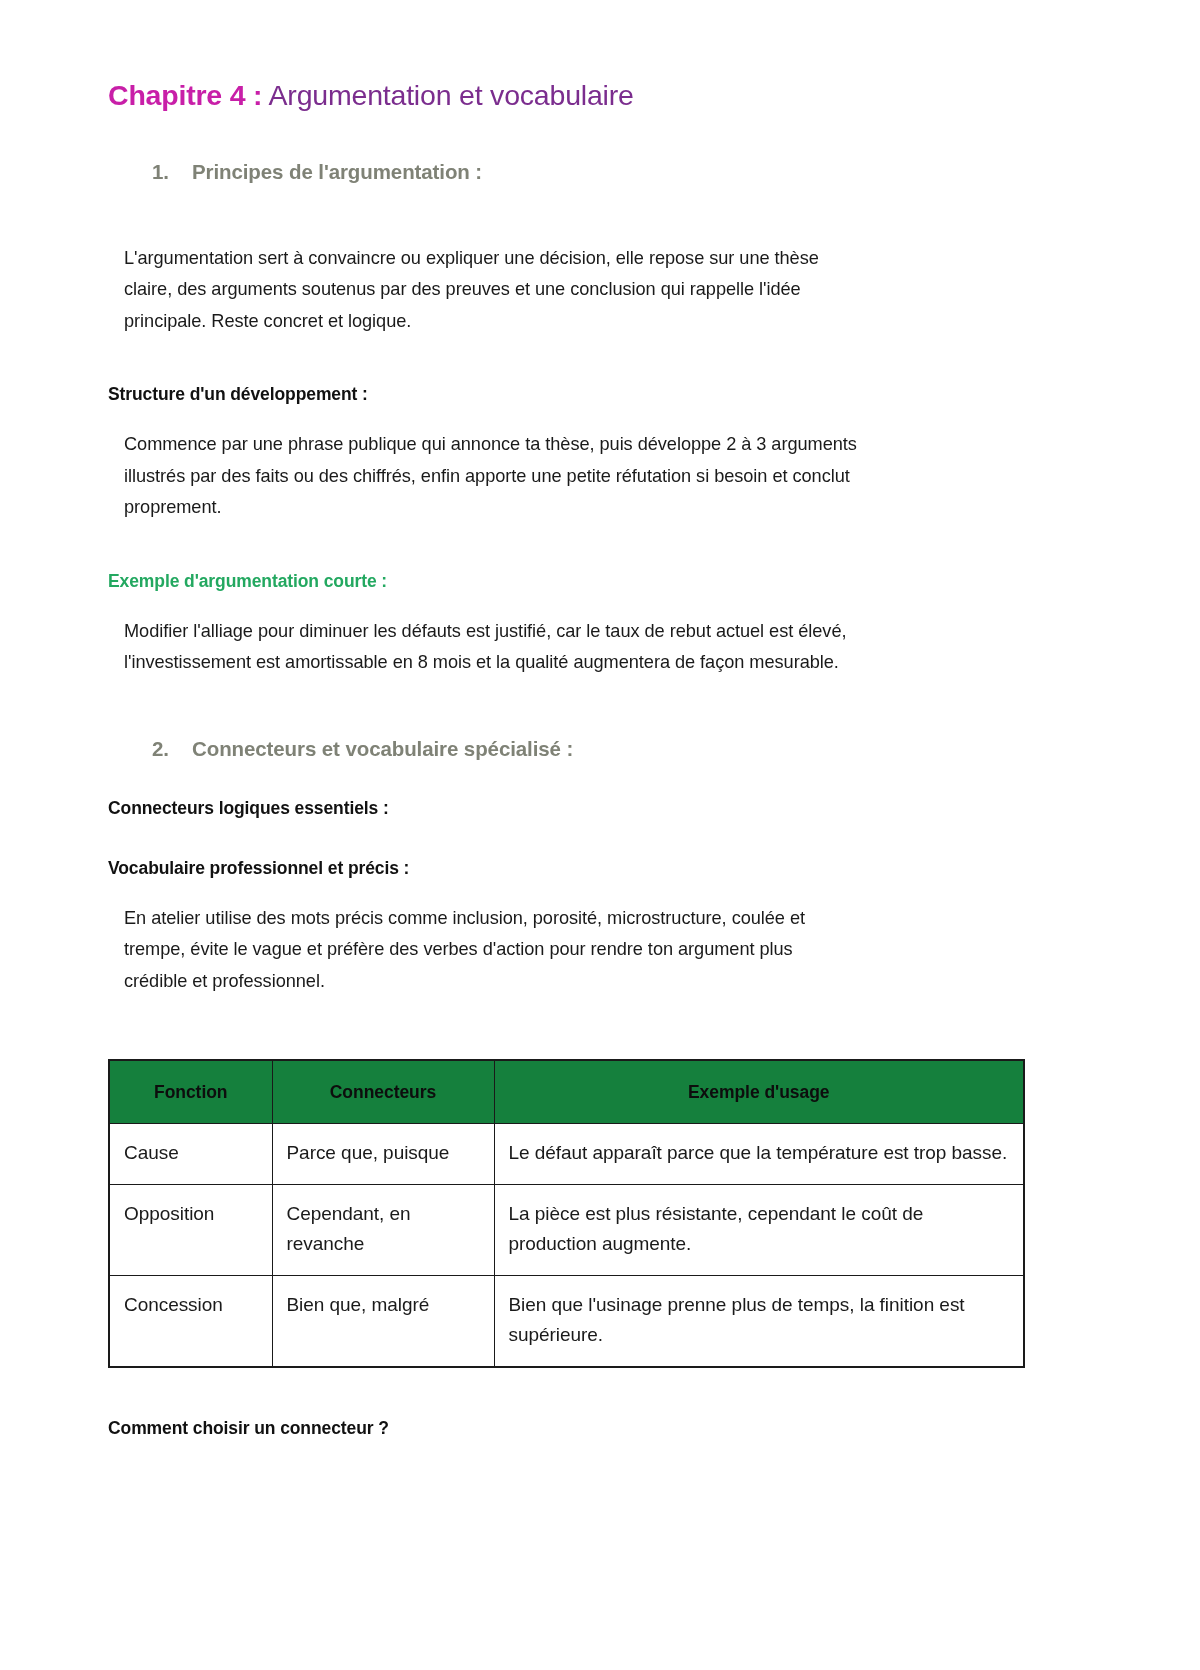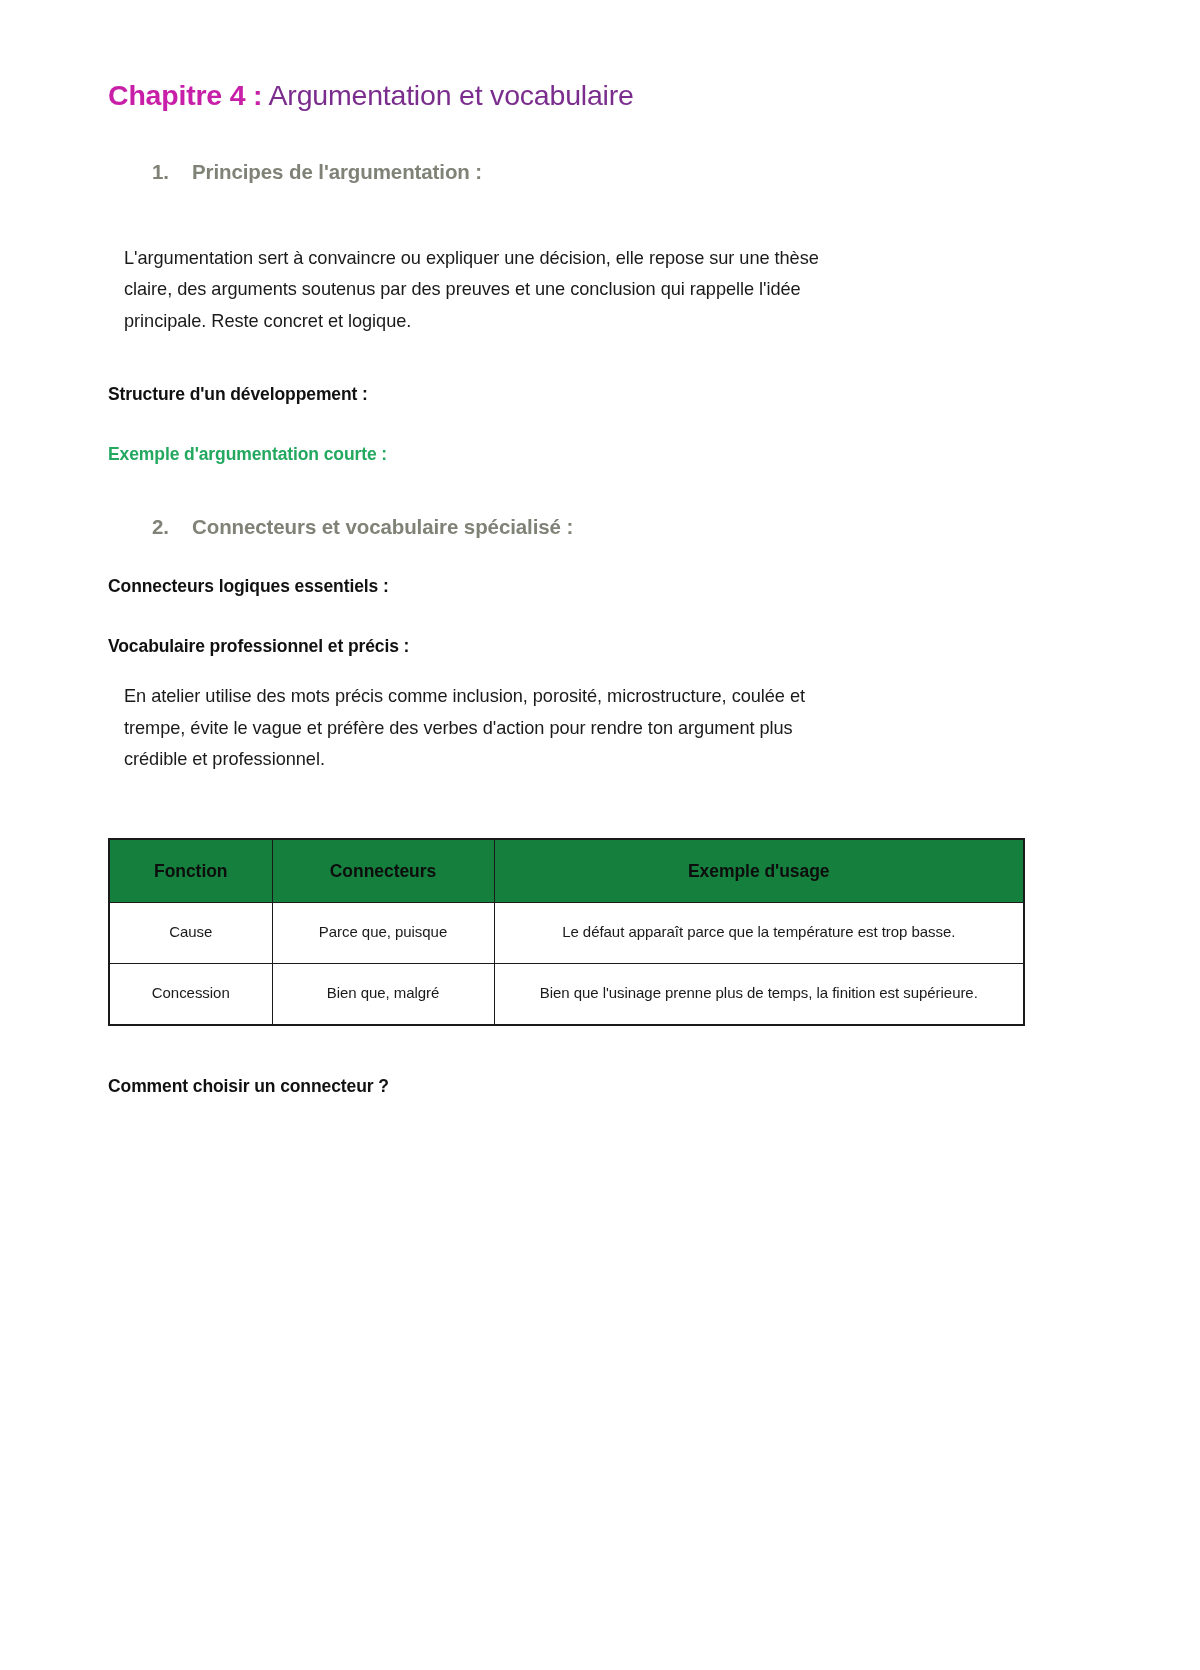--- a/index.html
+++ b/index.html
@@ -98,23 +98,23 @@
   
   table.conn-table {
     border-collapse: collapse;
     width: 915px;
     table-layout: fixed;
     border: 2px solid #1a1a1a;
   }
   table.conn-table th,
   table.conn-table td {
     border: 1.6px solid #1a1a1a;
-    text-align: center;
+    text-align: left;
     vertical-align: top;
-    font-size: 15px;
+    font-size: 19px;
     line-height: 30px;
     letter-spacing: -0.05px;
   }
   table.conn-table thead th {
     background: #15803d;
     font-weight: 800;
     color: #0d0d0d;
     text-align: center;
     padding: 16px 10px 16px 10px;
     font-size: 17.5px;
@@ -158,27 +158,29 @@
   <div class="block">
     <div class="gap-sub-para"></div>
     <p class="para">L'argumentation sert à convaincre ou expliquer une décision, elle repose sur une thèse claire, des arguments soutenus par des preuves et une conclusion qui rappelle l'idée principale. Reste concret et logique.</p>
   </div>
 
   <div class="gap-block"></div>
 
   <div class="block">
     <div class="sub-heading">Structure d'un développement :</div>
     <div class="gap-sub-para"></div>
+    <p class="para">Commence par une phrase publique qui annonce ta thèse, puis développe 2 à 3 arguments illustrés par des faits ou des chiffrés, enfin apporte une petite réfutation si besoin et conclut proprement.</p>
   </div>
 
   <div class="gap-block"></div>
 
   <div class="block">
     <div class="sub-heading accent-green">Exemple d'argumentation courte :</div>
     <div class="gap-sub-para"></div>
+    <p class="para">Modifier l'alliage pour diminuer les défauts est justifié, car le taux de rebut actuel est élevé, l'investissement est amortissable en 8 mois et la qualité augmentera de façon mesurable.</p>
   </div>
 
   <div class="gap-para-sec2"></div>
 
   <div class="section-heading">
     <span class="sec-num">2.</span>
     <span class="sec-text">Connecteurs et vocabulaire spécialisé :</span>
   </div>
 
   <div class="gap-sec2-sub"></div>
@@ -211,20 +213,25 @@
         <th>Exemple d'usage</th>
       </tr>
     </thead>
     <tbody>
       <tr>
         <td>Cause</td>
         <td>Parce que, puisque</td>
         <td>Le défaut apparaît parce que la température est trop basse.</td>
       </tr>
       <tr>
+        <td>Opposition</td>
+        <td>Cependant, en revanche</td>
+        <td>La pièce est plus résistante, cependant le coût de production augmente.</td>
+      </tr>
+      <tr>
         <td>Concession</td>
         <td>Bien que, malgré</td>
         <td>Bien que l'usinage prenne plus de temps, la finition est supérieure.</td>
       </tr>
     </tbody>
   </table>
 
   <div class="gap-after-table"></div>
 
   <div class="closing-heading">Comment choisir un connecteur ?</div>

